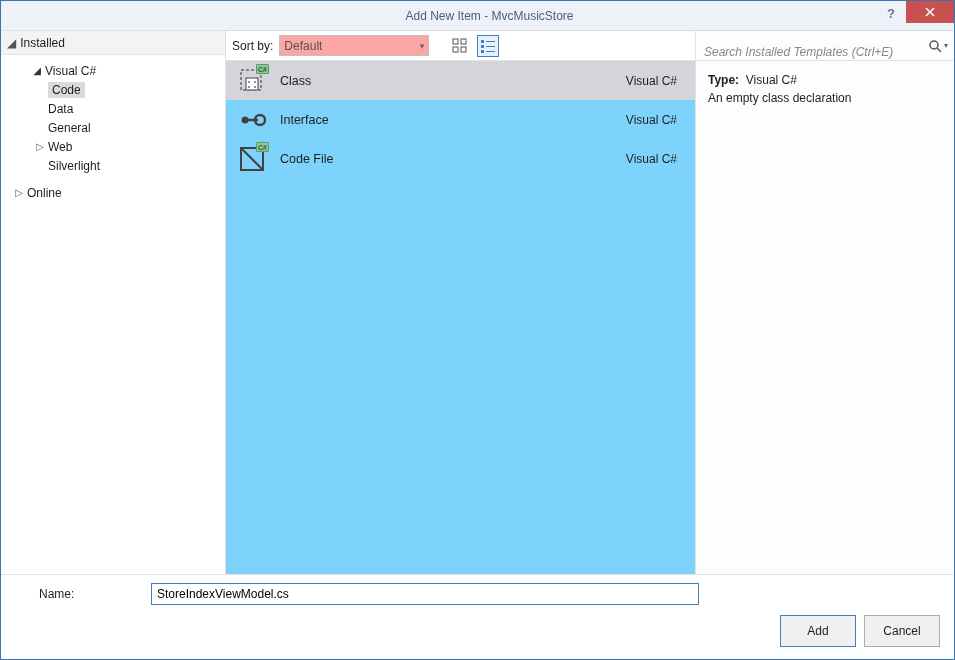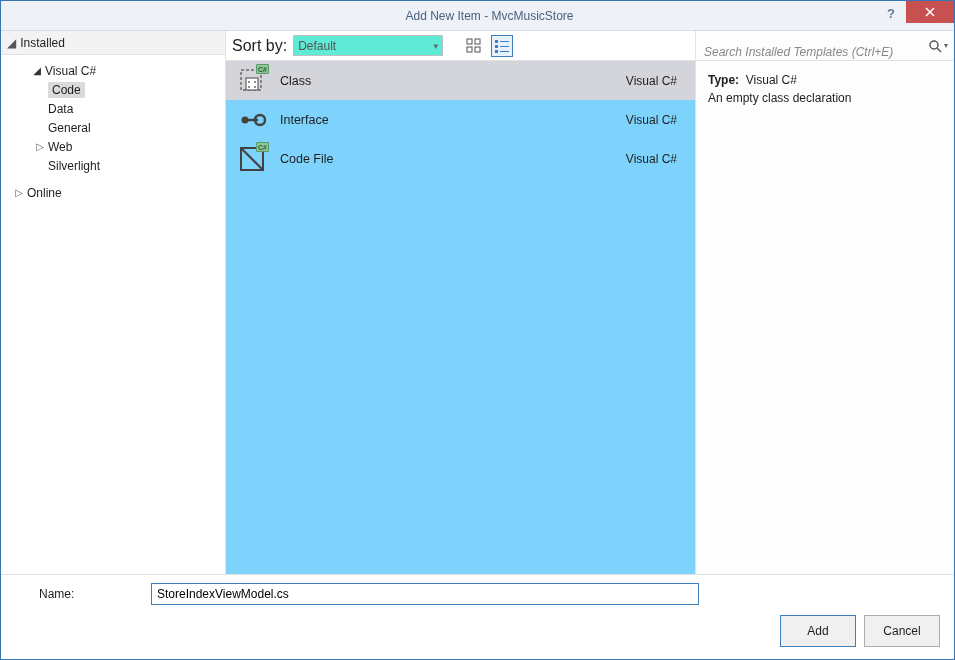--- a/index.html
+++ b/index.html
@@ -127,26 +127,26 @@
     min-width: 0;
   }
   .toolbar {
     height: 30px;
     display: flex;
     align-items: center;
     padding: 4px 6px;
     gap: 6px;
     border-bottom: 1px solid #e2e2e2;
   }
-  .sort-lbl { font-size: 16px; color: #1e1e1e; }
+  .sort-lbl { font-size: 12px; color: #1e1e1e; }
   .sortbox {
     width: 150px;
     height: 21px;
     border: 1px solid #c0c0c0;
-    background: #5eead4;
+    background: #fca5a5;
     display: flex;
     align-items: center;
     padding: 0 4px;
     font-size: 12px;
     color: #555;
     position: relative;
   }
   .sortbox .dd {
     position: absolute;
     right: 4px;

